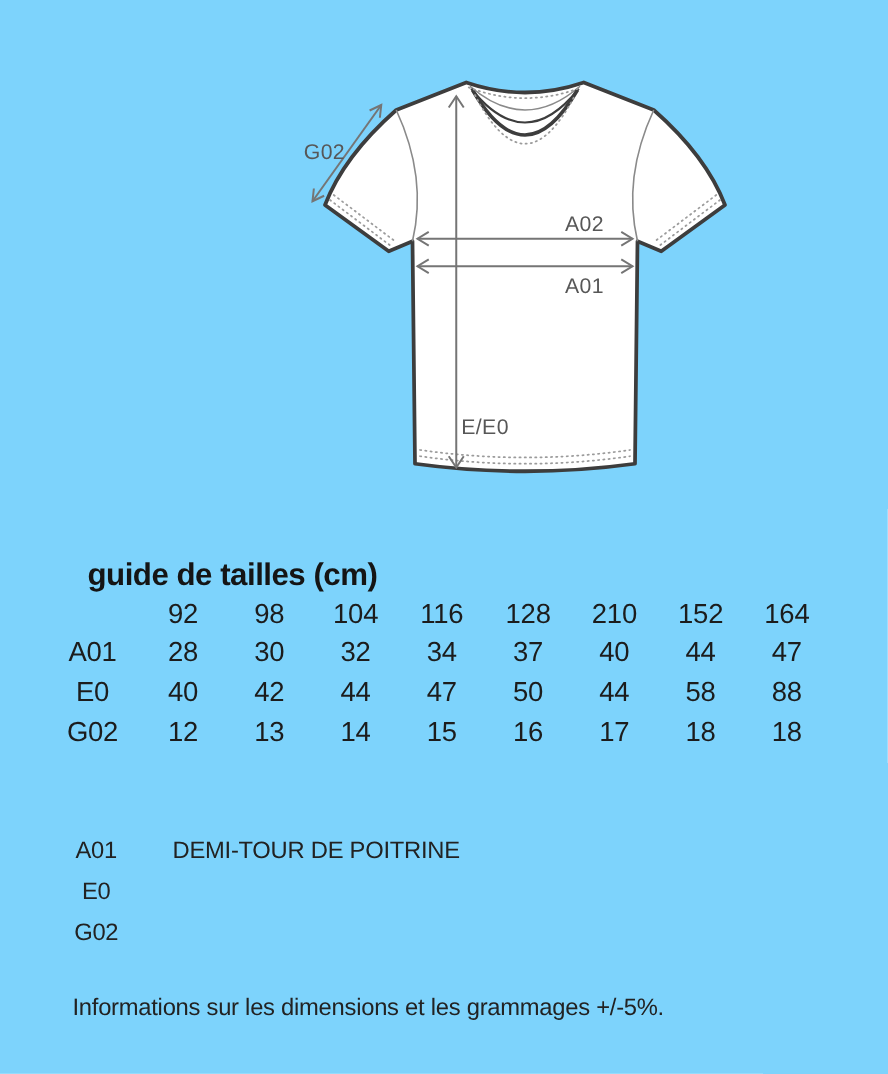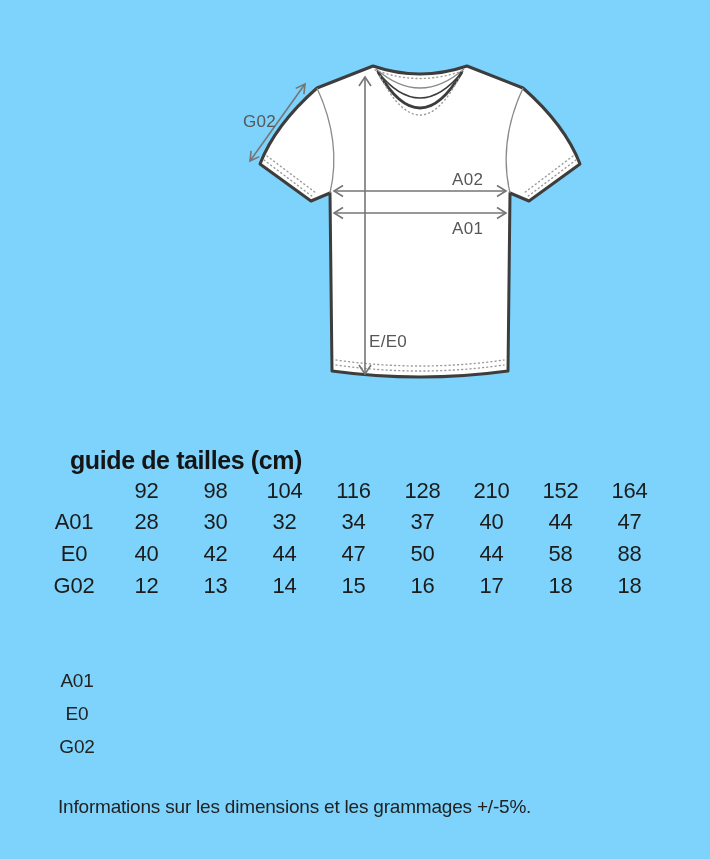--- a/index.html
+++ b/index.html
@@ -149,20 +149,21 @@
         <td>17</td>
         <td>18</td>
         <td>18</td>
       </tr>
     </tbody>
   </table>
 
   <div class="legend">
     <div class="legend-row">
       <div class="legend-code">A01</div>
+      <div class="legend-label">DEMI-TOUR DE POITRINE</div>
     </div>
     <div class="legend-row">
       <div class="legend-code">E0</div>
     </div>
     <div class="legend-row">
       <div class="legend-code">G02</div>
     </div>
   </div>
 
   <div class="footer-note">Informations sur les dimensions et les grammages +/-5%.</div>

